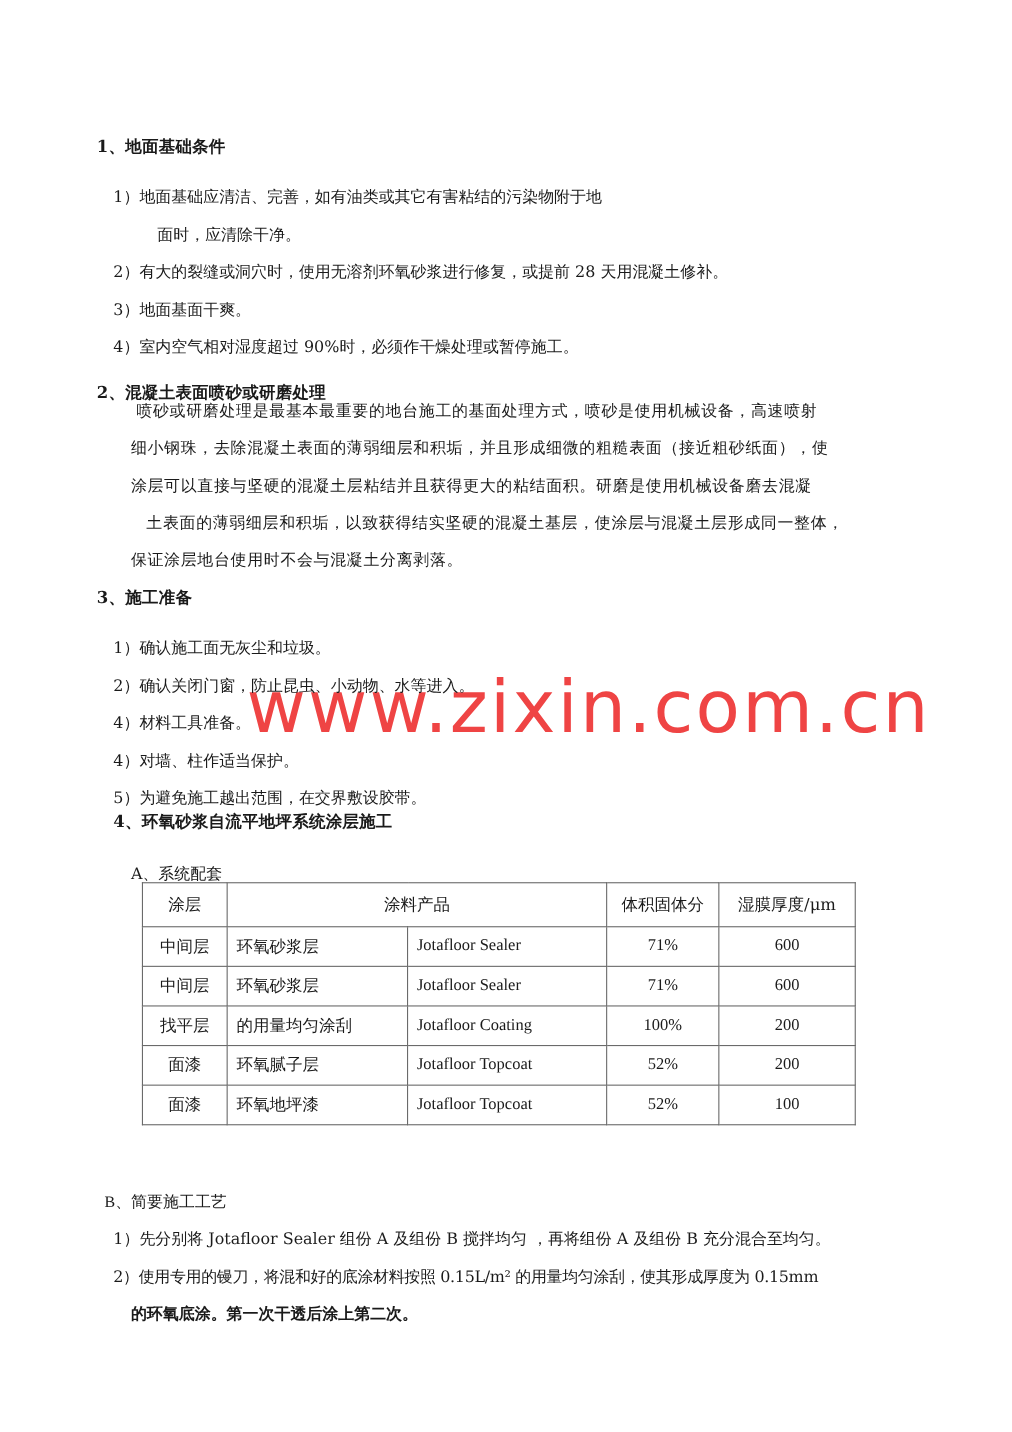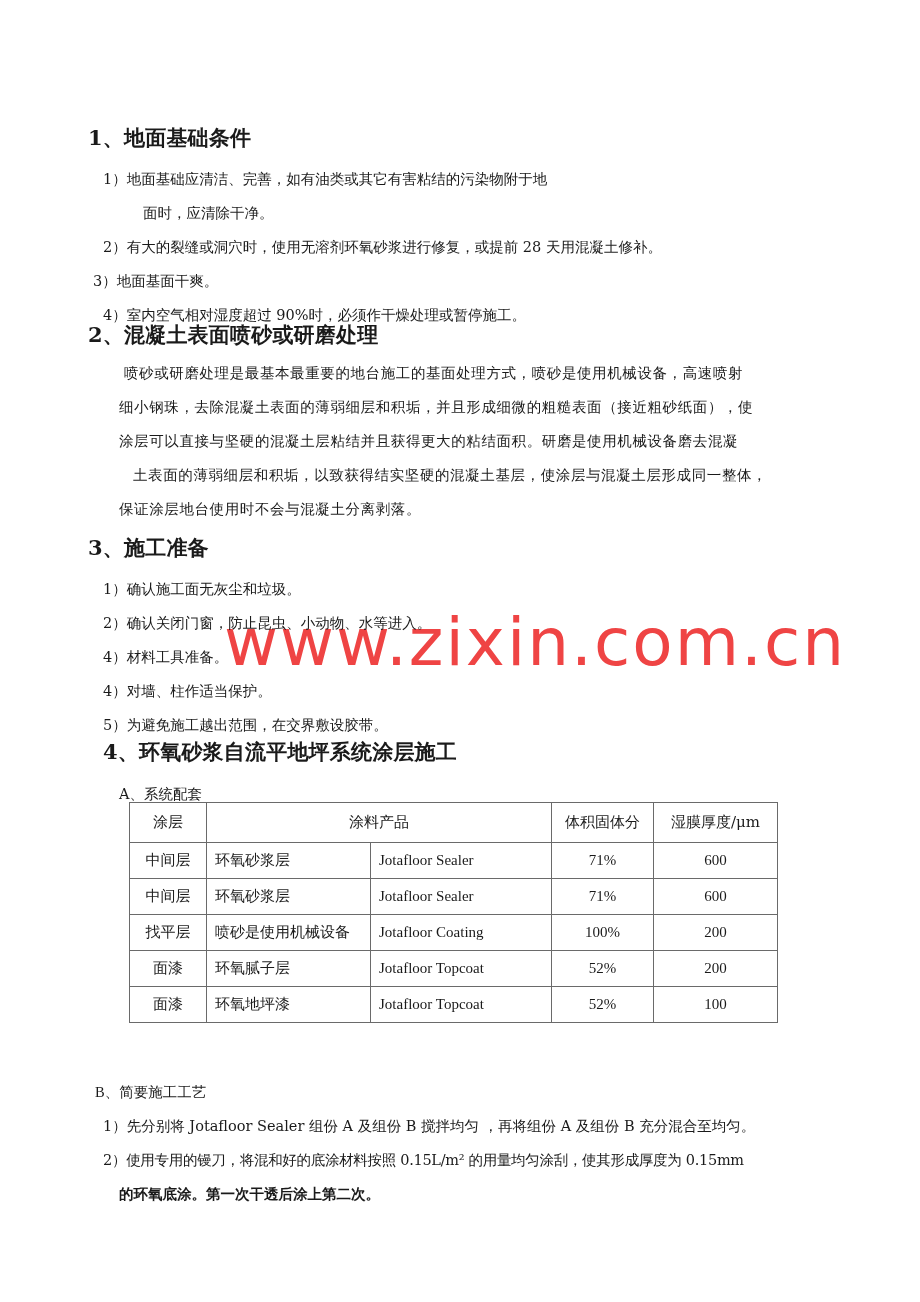--- a/index.html
+++ b/index.html
@@ -3,21 +3,21 @@
   <meta charset="utf-8">
   <style>
     html, body { margin: 0; padding: 0; background: #ffffff; }
     body {
       width: 920px; height: 1302px; position: relative; overflow: hidden;
       font-family: "DejaVu Serif", "Liberation Serif", serif;
       color: #1a1a1a;
     }
     .page { position: absolute; left: 0; top: 0; width: 920px; height: 1302px; }
     .abs { position: absolute; white-space: nowrap; }
-    .h { font-weight: bold; font-size: 21px; letter-spacing: 0.2px; text-align: right; }
+    .h { font-weight: bold; font-size: 15px; letter-spacing: 0.2px; text-align: right; }
     .t { font-size: 14.5px; margin-top: 11px; }
     .para { font-size: 14.5px; letter-spacing: 0.6px; }
     .watermark {
       position: absolute; left: 224px; top: 604px;
       font-family: "DejaVu Sans", "Liberation Sans", sans-serif;
       font-size: 66px; color: #ef4444; letter-spacing: 2px;
       pointer-events: none; z-index: 0;
     }
     .content { position: relative; z-index: 1; }
     table.spec {
@@ -38,24 +38,24 @@
 <div class="page">
 
   <div class="watermark">www.zixin.com.cn</div>
 
   <div class="content">
 
     <div class="abs h" style="left:88px; top:124px;">1、地面基础条件</div>
     <div class="abs t" style="left:103px; top:159px;">1）地面基础应清洁、完善，如有油类或其它有害粘结的污染物附于地</div>
     <div class="abs t" style="left:143px; top:193px;">面时，应清除干净。</div>
     <div class="abs t" style="left:103px; top:227px;">2）有大的裂缝或洞穴时，使用无溶剂环氧砂浆进行修复，或提前 28 天用混凝土修补。</div>
-    <div class="abs t" style="left:93px; top:261px;">3）地面基面干爽。</div>
+    <div class="abs t" style="left:103px; top:261px;">3）地面基面干爽。</div>
     <div class="abs t" style="left:103px; top:295px;">4）室内空气相对湿度超过 90%时，必须作干燥处理或暂停施工。</div>
 
-    <div class="abs h" style="left:88px; top:321px;">2、混凝土表面喷砂或研磨处理</div>
+    <div class="abs h" style="left:88px; top:348px;">2、混凝土表面喷砂或研磨处理</div>
     <div class="abs para" style="left:124px; top:364px;">喷砂或研磨处理是最基本最重要的地台施工的基面处理方式，喷砂是使用机械设备，高速喷射</div>
     <div class="abs para" style="left:119px; top:398px;">细小钢珠，去除混凝土表面的薄弱细层和积垢，并且形成细微的粗糙表面（接近粗砂纸面），使</div>
     <div class="abs para" style="left:119px; top:432px;">涂层可以直接与坚硬的混凝土层粘结并且获得更大的粘结面积。研磨是使用机械设备磨去混凝</div>
     <div class="abs para" style="left:119px; top:466px;margin-left:14px;">土表面的薄弱细层和积垢，以致获得结实坚硬的混凝土基层，使涂层与混凝土层形成同一整体，</div>
     <div class="abs para" style="left:119px; top:500px;">保证涂层地台使用时不会与混凝土分离剥落。</div>
 
     <div class="abs h" style="left:88px; top:534px;">3、施工准备</div>
     <div class="abs t" style="left:103px; top:569px;">1）确认施工面无灰尘和垃圾。</div>
     <div class="abs t" style="left:103px; top:603px;">2）确认关闭门窗，防止昆虫、小动物、水等进入。</div>
     <div class="abs t" style="left:103px; top:637px;">4）材料工具准备。</div>
@@ -89,21 +89,21 @@
       </tr>
       <tr>
         <td class="c">中间层</td>
         <td class="l">环氧砂浆层</td>
         <td class="l serif-en">Jotafloor Sealer</td>
         <td class="c serif-en">71%</td>
         <td class="c serif-en">600</td>
       </tr>
       <tr>
         <td class="c">找平层</td>
-        <td class="l">喷砂是使用机械设备</td>
+        <td class="l">的用量均匀涂刮</td>
         <td class="l serif-en">Jotafloor Coating</td>
         <td class="c serif-en">100%</td>
         <td class="c serif-en">200</td>
       </tr>
       <tr>
         <td class="c">面漆</td>
         <td class="l">环氧腻子层</td>
         <td class="l serif-en">Jotafloor Topcoat</td>
         <td class="c serif-en">52%</td>
         <td class="c serif-en">200</td>

